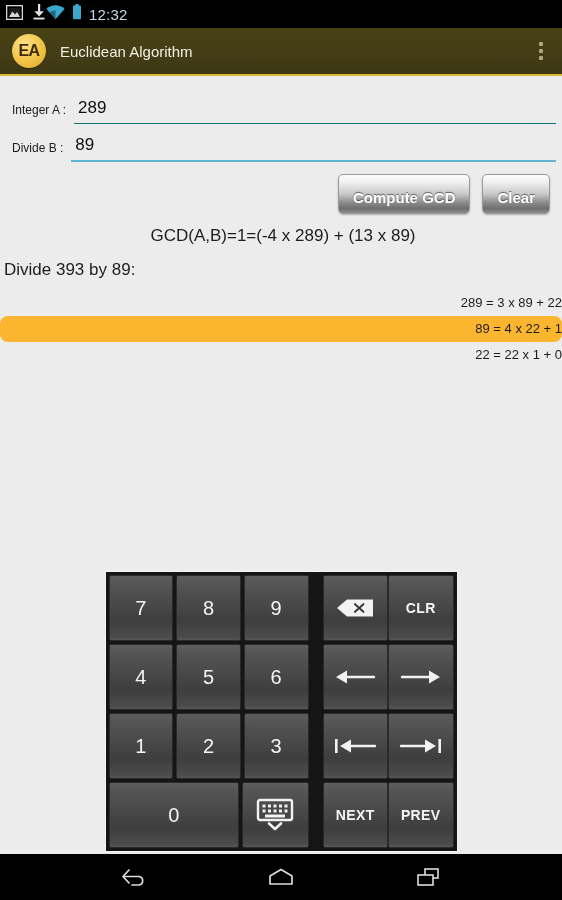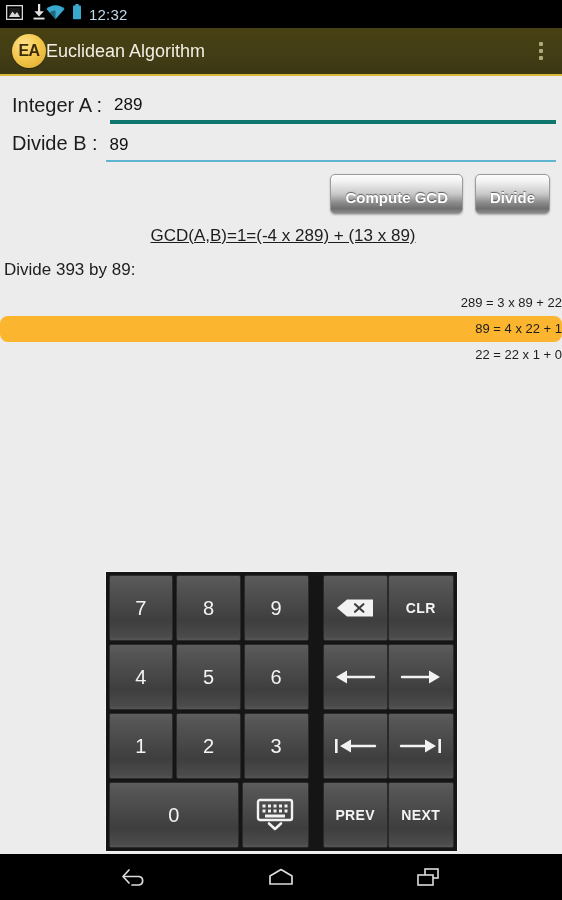--- a/index.html
+++ b/index.html
@@ -58,21 +58,22 @@
     background: radial-gradient(circle at 36% 30%, #ffe08a 0%, #f4c84e 45%, #d9a726 100%);
     display: flex; align-items: center; justify-content: center;
     font-size: 16px; font-weight: bold;
     color: #3b2d08;
     letter-spacing: -0.5px;
     flex: 0 0 34px;
     box-shadow: 0 1px 1px rgba(0,0,0,.35);
   }
   #app-title {
     color: #f2efe2;
-    font-size: 18px;
+    font-size: 15px;
+    margin-left: 14px;
     flex: 1 1 auto;
     white-space: nowrap;
     overflow: hidden;
   }
   #overflow-menu {
     width: 34px; height: 44px;
     display: flex; flex-direction: column;
     align-items: center; justify-content: center;
     gap: 3px;
     flex: 0 0 34px;
@@ -85,35 +86,35 @@
   }
 
   
   #form-area { padding: 10px 6px 0 6px; flex: 0 0 auto; }
   .field-row {
     display: flex;
     align-items: flex-end;
     height: 38px;
   }
   .field-label {
-    font-size: 20px;
+    font-size: 12px;
     color: #1d1d1d;
     padding-bottom: 7px;
     white-space: nowrap;
     flex: 0 0 auto;
     padding-left: 6px;
   }
   .field-input {
     flex: 1 1 auto;
     margin-left: 8px;
     font-size: 17px;
     color: #101010;
     padding: 0 0 5px 4px;
     border: none;
-    border-bottom: 4px solid #0f766e;
+    border-bottom: 1px solid #0f766e;
     background: transparent;
     outline: none;
     font-family: "Liberation Sans", sans-serif;
   }
   .field-input.focused { border-bottom: 2px solid #60b5d0; }
 
   
   #button-row {
     display: flex;
     justify-content: flex-end;
@@ -142,21 +143,20 @@
     cursor: pointer;
   }
 
   
   #results { flex: 1 1 auto; padding-top: 10px; }
   #gcd-summary {
     text-align: center;
     font-size: 17px;
     color: #1d1d1d;
     padding: 2px 0 14px 4px;
-    text-decoration: underline;
   }
   #divide-heading {
     font-size: 17px;
     color: #1d1d1d;
     padding: 0 0 10px 4px;
   }
   .step-row {
     text-align: right;
     font-size: 13px;
     color: #1d1d1d;
@@ -275,21 +275,21 @@
       <input class="field-input" type="text" value="289" style="">
     </div>
     <div class="field-row">
       <span class="field-label">Divide B :</span>
       <input class="field-input focused" type="text" value="89" style="">
     </div>
   </div>
 
   <div id="button-row">
     <div class="gb-button">Compute GCD</div>
-    <div class="gb-button">Divide</div>
+    <div class="gb-button">Clear</div>
   </div>
 
   <div id="results">
     <div id="gcd-summary">GCD(A,B)=1=(-4 x 289) + (13 x 89)</div>
     <div id="divide-heading">Divide 393 by 89:</div>
     <div id="steps-list">
         <div class="step-row">289 = 3 x 89 + 22</div>
         <div class="step-row highlighted">89 = 4 x 22 + 1</div>
         <div class="step-row">22 = 22 x 1 + 0</div>
       </div>
@@ -390,22 +390,22 @@
                     <rect x="28.5" y="11.5" width="3" height="3"></rect>
                     <rect x="9" y="16.5" width="20" height="3"></rect>
                   </g>
                   <path d="M13 25.5 L19 31 L25 25.5" fill="none" stroke="#f2f2f2" stroke-width="2.6" stroke-linecap="round" stroke-linejoin="round"></path>
                 </svg>
               </span>
             </div>
           </div>
           <div class="key-gap"></div>
           <div class="key-group-right">
+            <div class="key small">NEXT</div>
             <div class="key small">PREV</div>
-            <div class="key small">NEXT</div>
           </div>
         </div>
       </div>
   </div>
 
   <div id="nav-bar">
     <div class="nav-btn">
       <svg width="30" height="22" viewBox="0 0 30 22">
         <path d="M10 4 L4 10.5 L10 17" fill="none" stroke="#dcdcdc" stroke-width="1.7" stroke-linecap="round" stroke-linejoin="round"></path>
         <path d="M4.6 10.5 L20 10.5 A4.3 4.3 0 0 1 20 19 L13 19" fill="none" stroke="#dcdcdc" stroke-width="1.7" stroke-linecap="round"></path>

